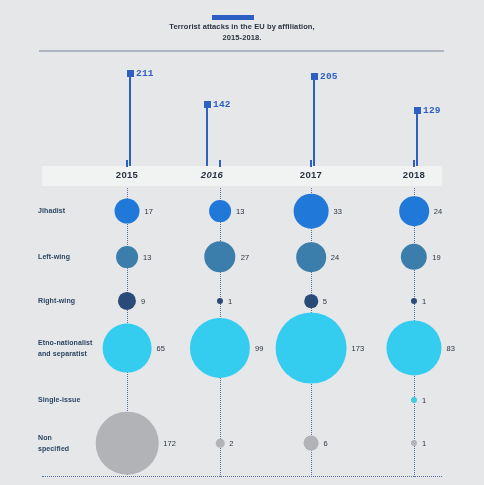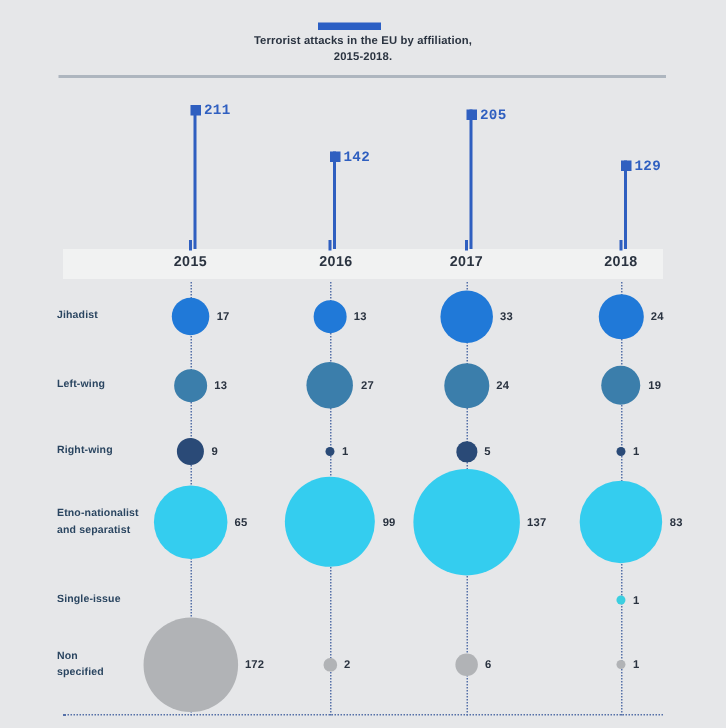--- a/index.html
+++ b/index.html
@@ -158,21 +158,21 @@
 
   
   .bubble {
     position: absolute;
     border-radius: 50%;
     transform: translate(-50%, -50%);
   }
   .bubble-value {
     position: absolute;
     font-size: 7.5px;
-    font-weight: bold;
+    font-weight: normal;
     color: #2a3340;
     white-space: nowrap;
     transform: translateY(-50%);
     letter-spacing: 0.1px;
     text-align: right;
   }
 </style>
 </head>
 <body>
 
@@ -185,21 +185,21 @@
   </div>
   <div class="hrule"></div>
 
 
   <div id="totals-layer">
       <div class="total-group" style="left: 127px; top: 70px; height: 96px; width: 8px;">
         <div class="total-stem" style="height: 96px; left: 2px;"></div>
         <div class="total-cap"></div>
         <div class="total-value">211</div>
       </div>
-      <div class="total-group" style="left: 220px; top: 101px; height: 65px; width: 8px;">
+      <div class="total-group" style="left: 204px; top: 101px; height: 65px; width: 8px;">
         <div class="total-stem" style="height: 65px; left: 2px;"></div>
         <div class="total-cap"></div>
         <div class="total-value">142</div>
       </div>
       <div class="total-group" style="left: 311px; top: 73px; height: 93px; width: 8px;">
         <div class="total-stem" style="height: 93px; left: 2px;"></div>
         <div class="total-cap"></div>
         <div class="total-value">205</div>
       </div>
       <div class="total-group" style="left: 414px; top: 107px; height: 59px; width: 8px;">
@@ -207,21 +207,21 @@
         <div class="total-cap"></div>
         <div class="total-value">129</div>
       </div>
     </div>
 
   <div class="years-band"></div>
   <div id="years-layer">
       <div class="year-tick" style="left: 126px;"></div>
       <div class="year-label" style="left: 127px;">2015</div>
       <div class="year-tick" style="left: 219px;"></div>
-      <div class="year-label" style="left: 224px;">2016</div>
+      <div class="year-label" style="left: 212px; font-style: italic;">2016</div>
       <div class="year-tick" style="left: 310px;"></div>
       <div class="year-label" style="left: 311px;">2017</div>
       <div class="year-tick" style="left: 413px;"></div>
       <div class="year-label" style="left: 414px;">2018</div>
     </div>
 
   <div id="guides-layer">
       <div class="col-guide" style="left: 127px;"></div>
       <div class="col-guide" style="left: 220px;"></div>
       <div class="col-guide" style="left: 311px;"></div>
@@ -260,21 +260,21 @@
       <div class="bubble-value" style="left: 228.025px; top: 301px;">1</div>
       <div class="bubble" style="left: 311px; top: 301px; width: 13.5282px; height: 13.5282px; background: rgb(42, 74, 119);"></div>
       <div class="bubble-value" style="left: 322.764px; top: 301px;">5</div>
       <div class="bubble" style="left: 414px; top: 301px; width: 6.05px; height: 6.05px; background: rgb(42, 74, 119);"></div>
       <div class="bubble-value" style="left: 422.025px; top: 301px;">1</div>
       <div class="bubble" style="left: 127px; top: 348px; width: 48.7767px; height: 48.7767px; background: rgb(52, 205, 239);"></div>
       <div class="bubble-value" style="left: 156.388px; top: 348px;">65</div>
       <div class="bubble" style="left: 220px; top: 348px; width: 60.1967px; height: 60.1967px; background: rgb(52, 205, 239);"></div>
       <div class="bubble-value" style="left: 255.098px; top: 348px;">99</div>
       <div class="bubble" style="left: 311px; top: 348px; width: 70.8134px; height: 70.8134px; background: rgb(52, 205, 239);"></div>
-      <div class="bubble-value" style="left: 351.407px; top: 348px;">137</div>
+      <div class="bubble-value" style="left: 351.407px; top: 348px;">173</div>
       <div class="bubble" style="left: 414px; top: 348px; width: 55.1181px; height: 55.1181px; background: rgb(52, 205, 239);"></div>
       <div class="bubble-value" style="left: 446.559px; top: 348px;">83</div>
       <div class="bubble" style="left: 414px; top: 400px; width: 6.05px; height: 6.05px; background: rgb(60, 207, 224);"></div>
       <div class="bubble-value" style="left: 422.025px; top: 400px;">1</div>
       <div class="bubble" style="left: 127px; top: 443px; width: 62.5817px; height: 62.5817px; background: rgb(177, 179, 182);"></div>
       <div class="bubble-value" style="left: 163.291px; top: 443px;">172</div>
       <div class="bubble" style="left: 220px; top: 443px; width: 8.55599px; height: 8.55599px; background: rgb(177, 179, 182);"></div>
       <div class="bubble-value" style="left: 229.278px; top: 443px;">2</div>
       <div class="bubble" style="left: 311px; top: 443px; width: 14.8194px; height: 14.8194px; background: rgb(177, 179, 182);"></div>
       <div class="bubble-value" style="left: 323.41px; top: 443px;">6</div>

